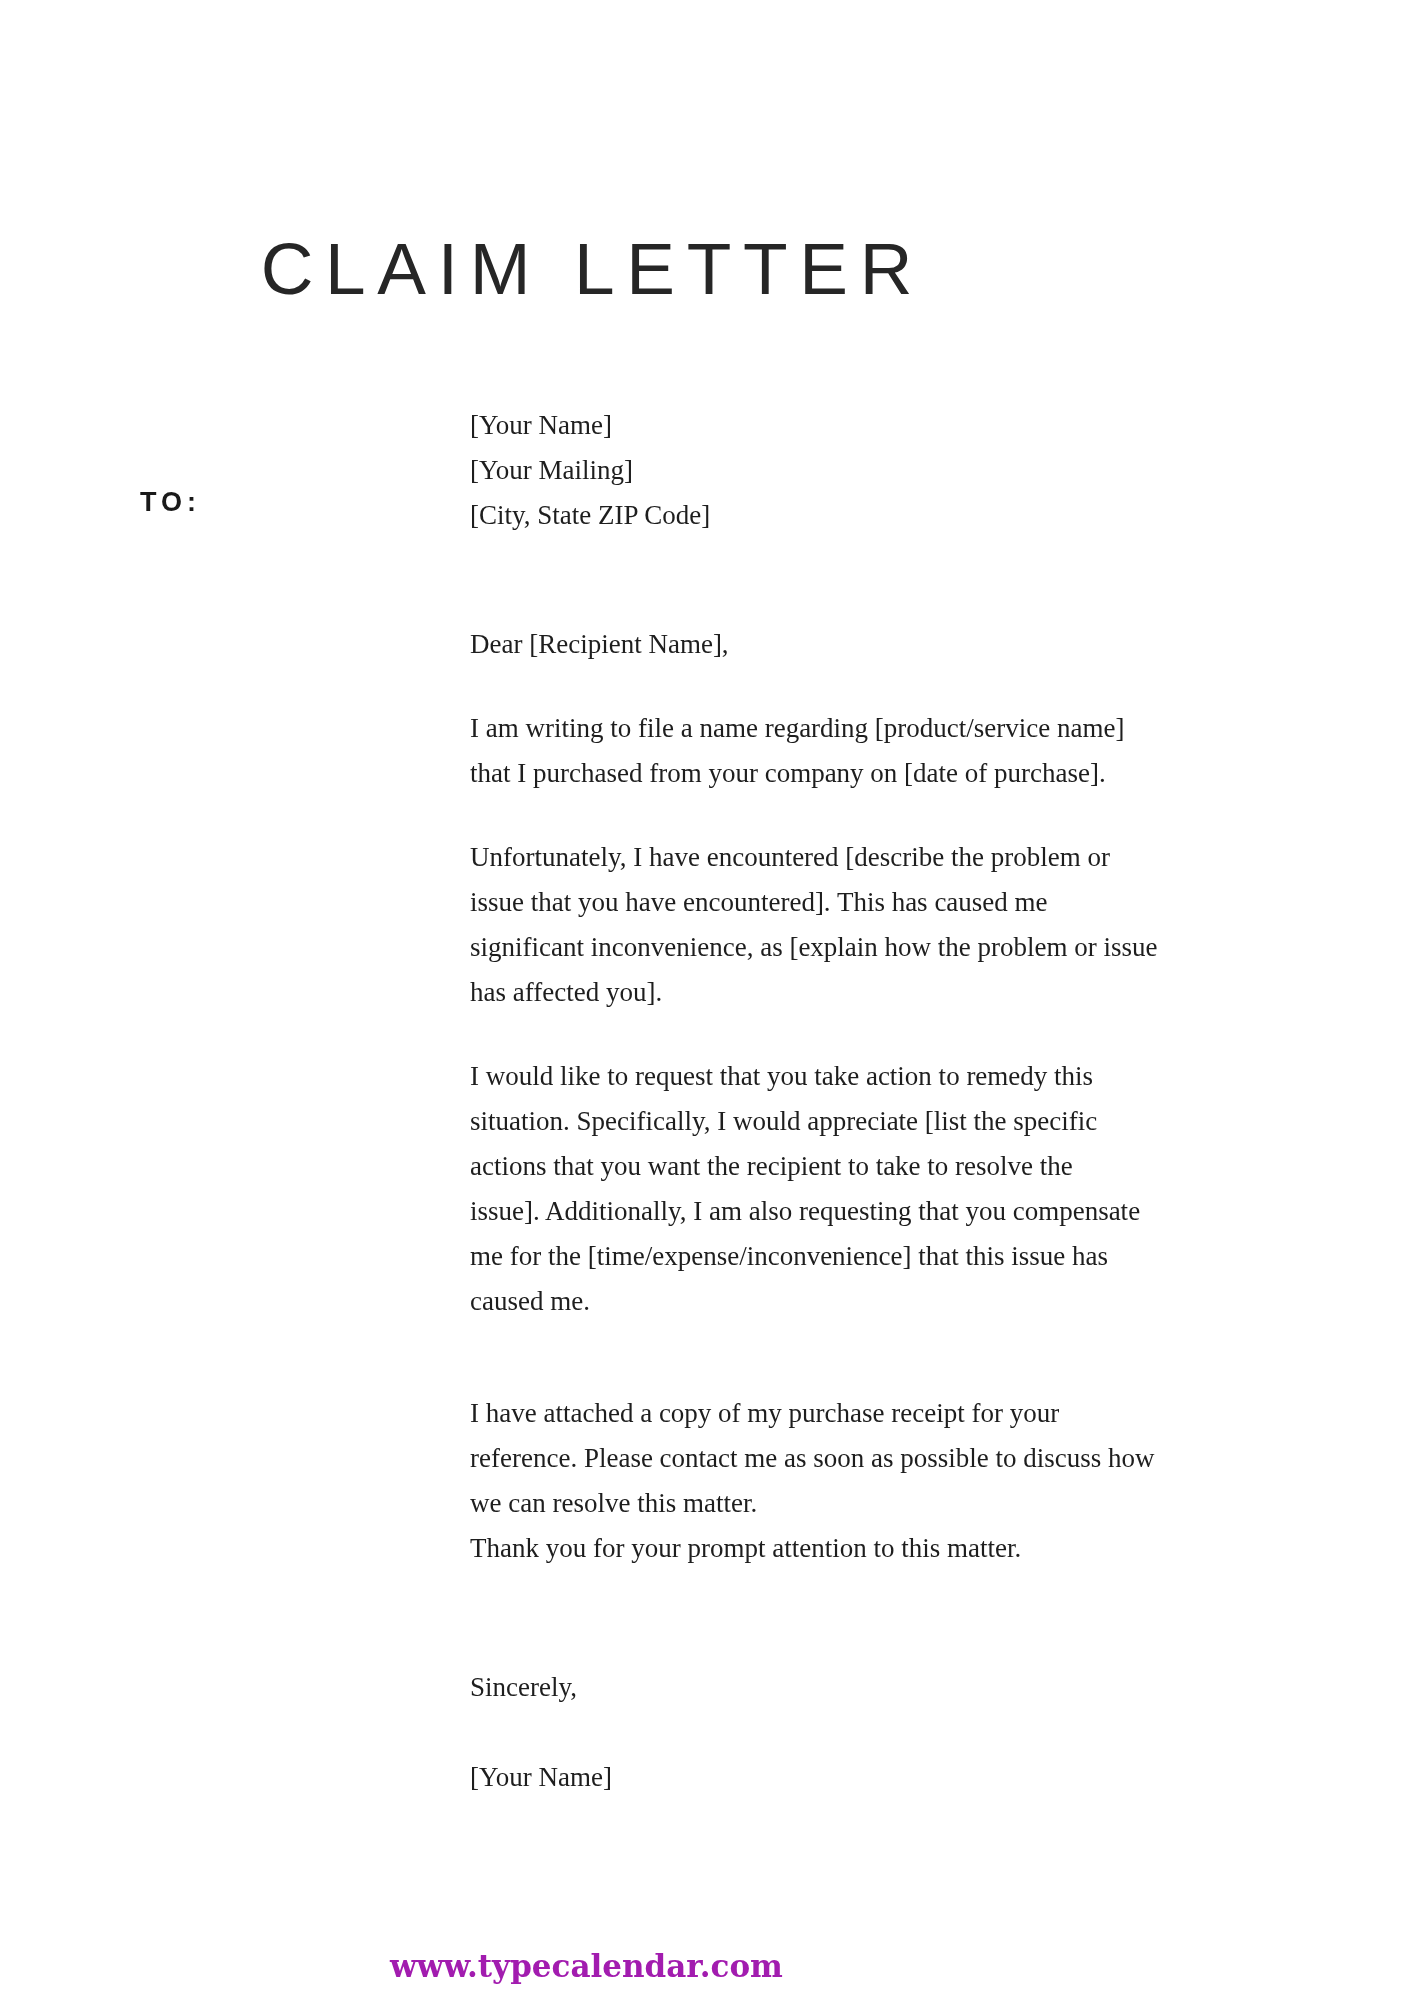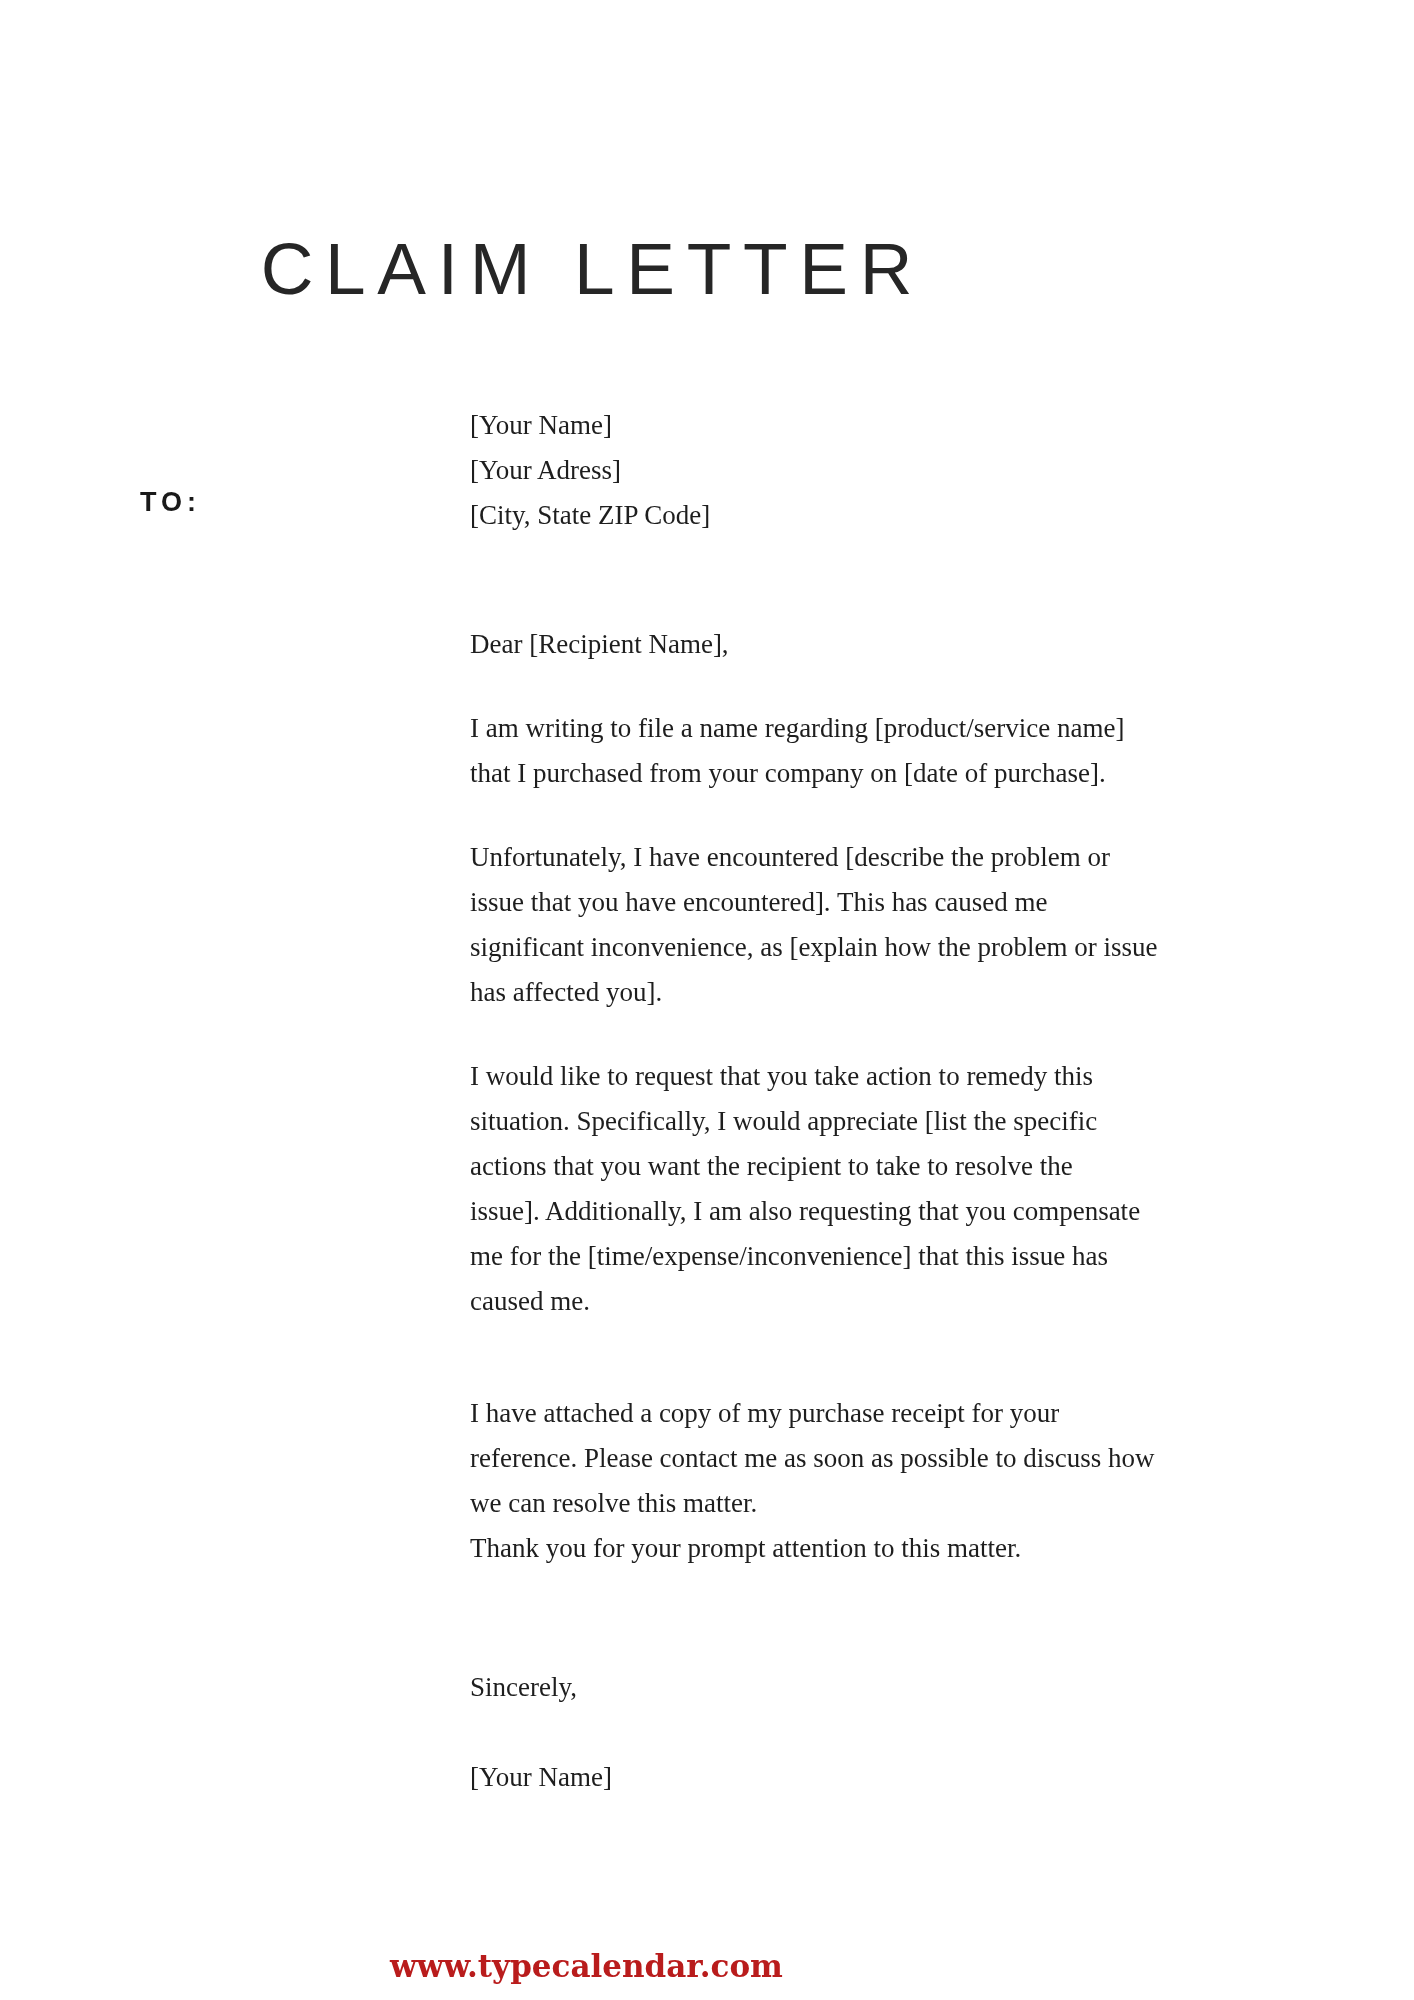--- a/index.html
+++ b/index.html
@@ -77,39 +77,39 @@
   }
   .footer {
     position: absolute;
     left: 0;
     top: 1948px;
     width: 100%;
     text-align: center;
     font-family: "DejaVu Serif", "Liberation Serif", serif;
     font-weight: 700;
     font-size: 31px;
-    color: #b91c1c;
+    color: #a21caf;
     line-height: 1.2;
   }
 </style>
 </head>
 <body>
 
 <div class="page">
 
   <h1 class="title">CLAIM LETTER</h1>
 
   <div class="to-label">TO:</div>
 
 
   <div class="letter-body">
 
     <div class="sender">
       <div>[Your Name]</div>
-      <div>[Your Adress]</div>
+      <div>[Your Mailing]</div>
       <div>[City, State ZIP Code]</div>
     </div>
 
     <p class="greeting">Dear [Recipient Name],</p>
 
     <p class="para">I am writing to file a name regarding [product/service name]
 that I purchased from your company on [date of purchase].</p>
 
     <p class="para">Unfortunately, I have encountered [describe the problem or
 issue that you have encountered]. This has caused me

